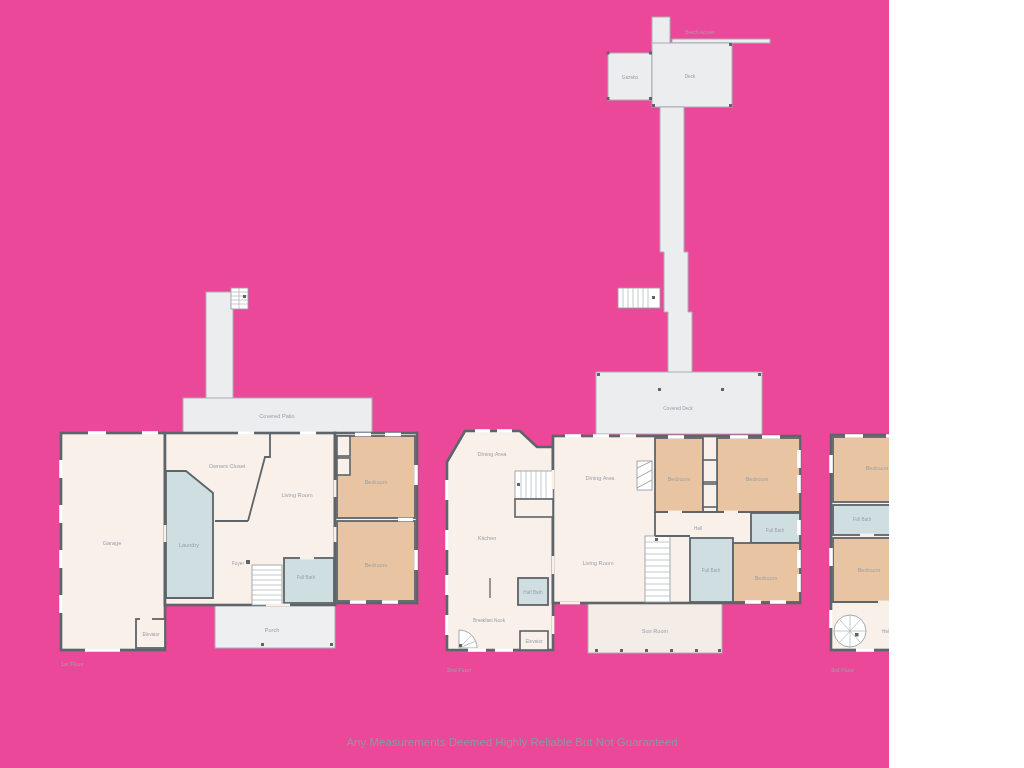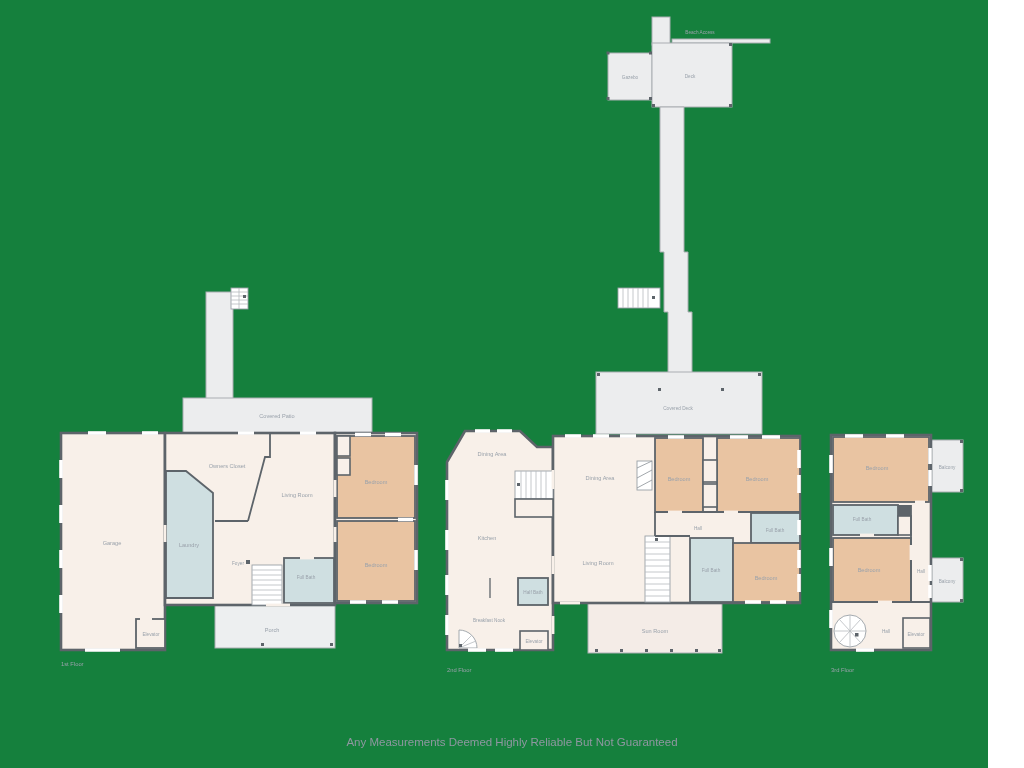--- a/index.html
+++ b/index.html
@@ -1,16 +1,16 @@
 <!DOCTYPE html>
 <html><head>
 <meta charset="utf-8">
 <style>
   html,body{margin:0;padding:0;background:#ffffff;}
-  .canvas{position:relative;width:988px;height:768px;background:#15803d;overflow:hidden;}
+  .canvas{position:relative;width:889px;height:768px;background:#ec4899;overflow:hidden;}
   svg{font-family:"Liberation Sans",sans-serif;}
   .ext      {fill:#f8f0e9;stroke:#5d646a;stroke-width:2.6;}
   .room-cream{fill:#f8f0e9;stroke:#5d646a;stroke-width:1.6;}
   .room-tan {fill:#e9c4a2;stroke:#5d646a;stroke-width:1.8;}
   .room-blue{fill:#cfdfe1;stroke:#5d646a;stroke-width:1.8;}
   .outdoor  {fill:#ecedee;stroke:#aaaeb2;stroke-width:1;}
   .porch    {fill:#edeff0;stroke:#aaaeb2;stroke-width:1;}
   .sunroom  {fill:#f4ece7;stroke:#aaaeb2;stroke-width:1;}
   .wall     {stroke:#5d646a;stroke-width:1.8;fill:none;}
   .wallthin {stroke:#5d646a;stroke-width:1.3;fill:none;}

